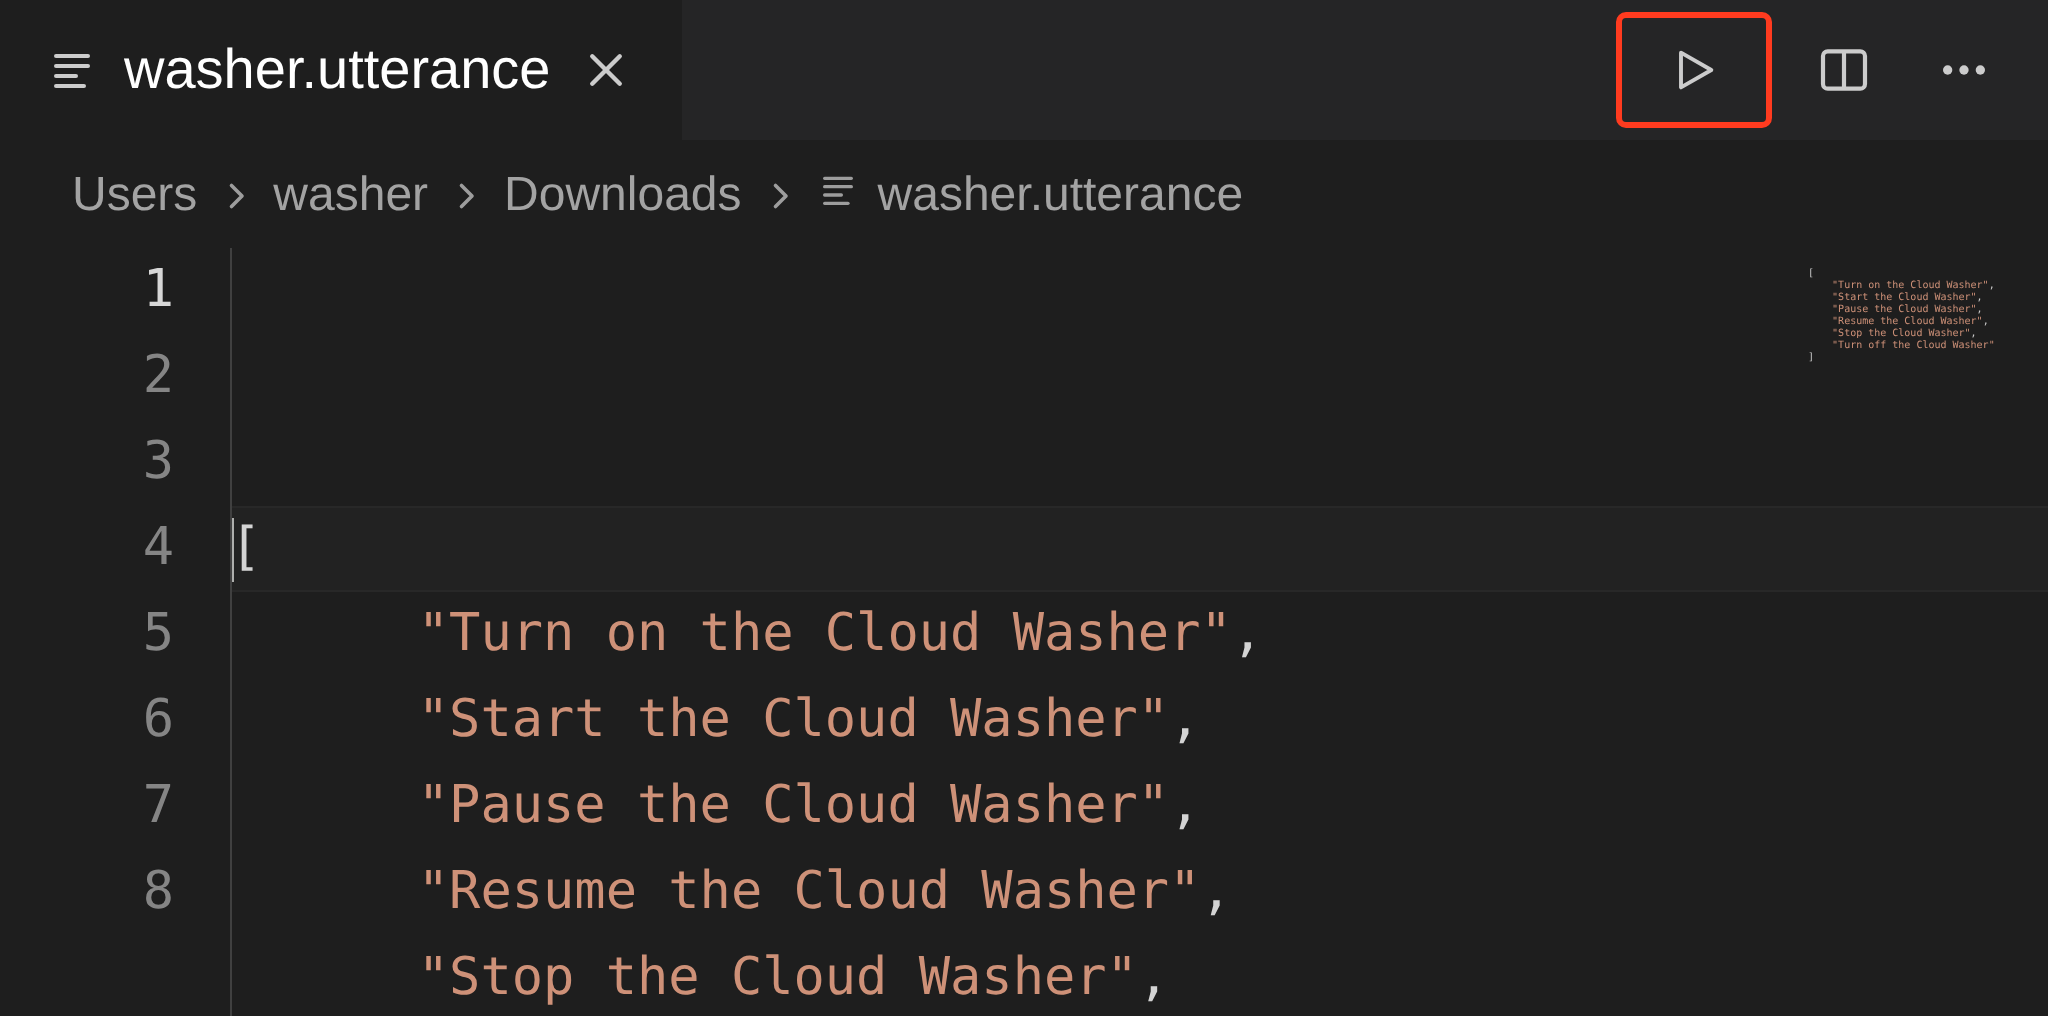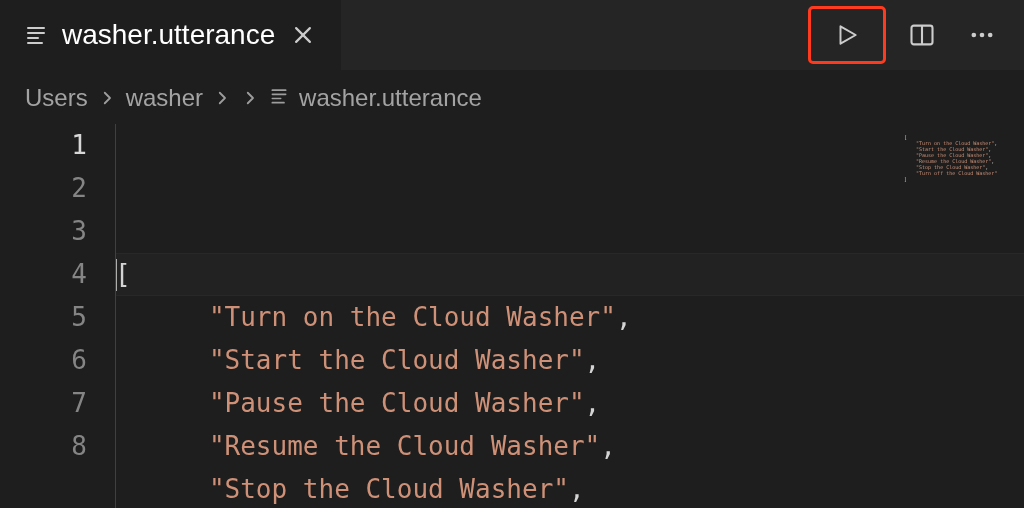--- a/index.html
+++ b/index.html
@@ -64,21 +64,21 @@
     border: 3px solid #ff3b1f;
     width: 78px;
     height: 58px;
     border-radius: 5px;
   }
   
   .breadcrumb {
     display: flex;
     align-items: center;
     gap: 10px;
-    padding: 14px 30px 12px 25px;
+    padding: 14px 30px 12px 36px;
     font-size: 24px;
     color: #9d9d9d;
   }
   .crumb { color: #a3a3a3; }
   .crumb-sep { color: #9d9d9d; display:flex; align-items:center;}
   .crumb-file { display: flex; align-items: center; gap: 10px; color: #a3a3a3;}
   
   .editor {
     display: flex;
     position: relative;
@@ -194,20 +194,21 @@
     <svg width="18" height="18" viewBox="0 0 24 24" fill="none" stroke="#9d9d9d" stroke-width="2.4" stroke-linecap="round" stroke-linejoin="round">
         <polyline points="9 5 16 12 9 19"></polyline>
       </svg>
   </span>
   <span class="crumb">washer</span>
   <span class="crumb-sep">
     <svg width="18" height="18" viewBox="0 0 24 24" fill="none" stroke="#9d9d9d" stroke-width="2.4" stroke-linecap="round" stroke-linejoin="round">
         <polyline points="9 5 16 12 9 19"></polyline>
       </svg>
   </span>
+  <span class="crumb">Downloads</span>
   <span class="crumb-sep">
     <svg width="18" height="18" viewBox="0 0 24 24" fill="none" stroke="#9d9d9d" stroke-width="2.4" stroke-linecap="round" stroke-linejoin="round">
         <polyline points="9 5 16 12 9 19"></polyline>
       </svg>
   </span>
   <span class="crumb-file">
     <span>
       <svg width="20" height="20" viewBox="0 0 24 24" fill="none" stroke="#9d9d9d" stroke-width="2" stroke-linecap="round">
         <line x1="4" y1="5" x2="20" y2="5"></line>
         <line x1="4" y1="10" x2="20" y2="10"></line>

